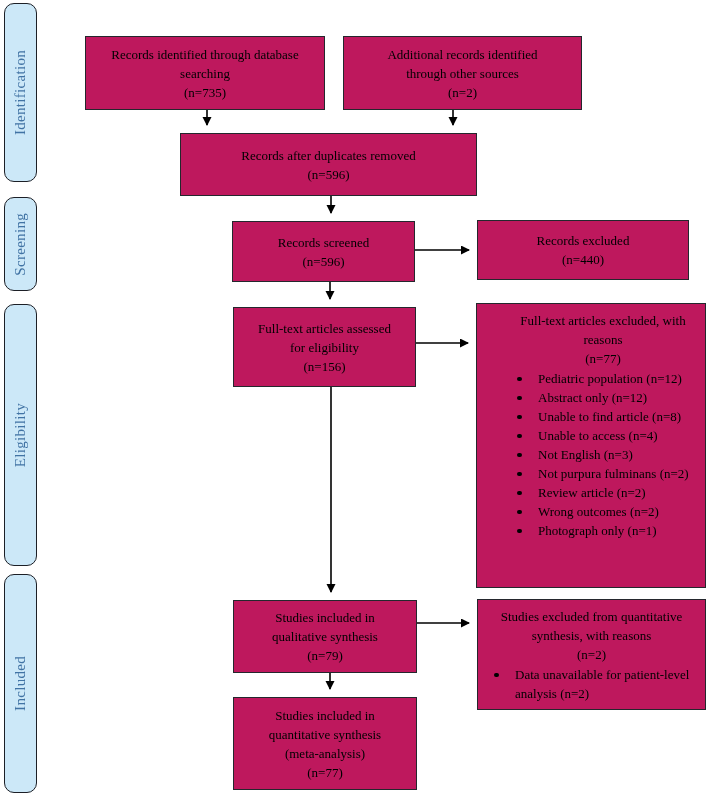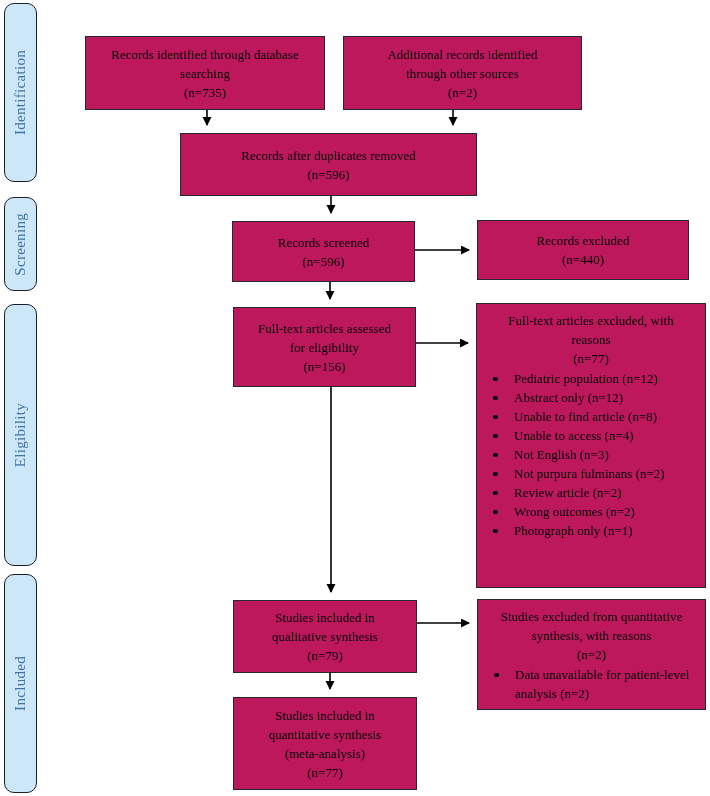--- a/index.html
+++ b/index.html
@@ -145,21 +145,21 @@
     <div class="ml">Records excluded
 (n=440)</div>
   </div>
 
   <div class="fbox" style="left:233px;top:307px;width:183px;height:80px;">
     <div class="ml">Full-text articles assessed
 for eligibility
 (n=156)</div>
   </div>
 
-  <div class="fbox topalign" style="left:476px;top:303px;width:230px;height:285px;">
+  <div class="fbox topalign" style="left:476px;top:303px;width:230px;height:285px;padding-left:24px;">
     <div class="ml">Full-text articles excluded, with
 reasons
 (n=77)</div>
     <ul class="reasons-list">
       <li>Pediatric population (n=12)</li>
       <li>Abstract only (n=12)</li>
       <li>Unable to find article (n=8)</li>
       <li>Unable to access (n=4)</li>
       <li>Not English (n=3)</li>
       <li>Not purpura fulminans (n=2)</li>

